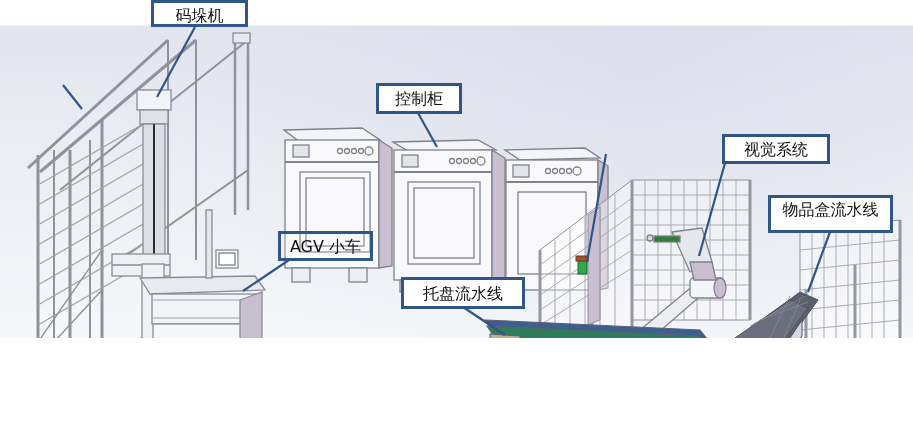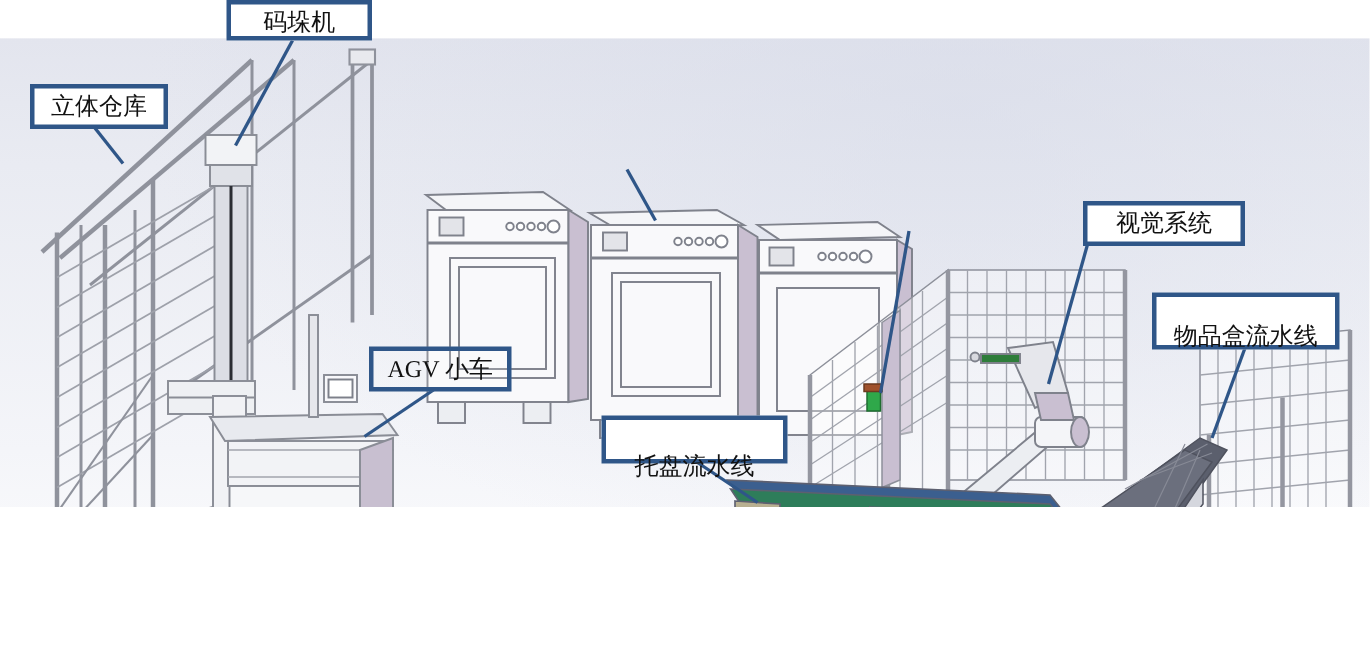--- a/index.html
+++ b/index.html
@@ -1,24 +1,24 @@
 <!DOCTYPE html>
 <html><head>
 <meta charset="utf-8">
 <style>
   html, body { margin:0; padding:0; }
   body { width:913px; height:447px; overflow:hidden; background:#ffffff; font-family:"DejaVu Sans","Liberation Sans",sans-serif; }
   .canvas { position:relative; width:913px; height:338px; overflow:hidden;
-    background: linear-gradient(180deg,#ffffff 0px,#ffffff 25px,#e3e5ee 26px,#e9ebf2 110px,#f4f5f9 300px,#ffffff 447px); font-family: Liberation Serif, serif; }
+    background: linear-gradient(180deg,#ffffff 0px,#ffffff 25px,#e3e5ee 26px,#e9ebf2 110px,#f4f5f9 300px,#ffffff 447px); }
   .canvas::before { content:""; position:absolute; left:0; top:26px; width:913px; height:421px;
     background: radial-gradient(ellipse at 70% 10%, rgba(214,218,232,0.55), rgba(255,255,255,0) 60%); }
   svg.scene { position:absolute; left:0; top:0; }
   .callout { position:absolute; border:3px solid #2f5688; background:#ffffff; color:#111;
     font-size:16px; line-height:20px; text-align:center; box-sizing:border-box; padding-top:3px; white-space:nowrap; }
-  .callout.transparent { background:rgba(255,255,255,0.15); }
+  .callout.transparent { background:rgba(255,255,255,0.15);margin-left:32px; }
 </style>
 </head>
 <body>
 
 <div class="canvas">
 
   <svg class="scene" width="913" height="447" viewBox="0 0 913 447">
 
     <g stroke="#8f929c" stroke-width="1.4" fill="none">
 
@@ -272,19 +272,19 @@
       <line x1="418" y1="113" x2="437" y2="147"></line>
       <line x1="606" y1="154" x2="587" y2="262"></line>
       <line x1="725" y1="163" x2="699" y2="256"></line>
       <line x1="289" y1="260" x2="243" y2="291"></line>
       <line x1="830" y1="232" x2="808" y2="292"></line>
       <line x1="460" y1="305" x2="505" y2="335"></line>
     </g>
   </svg>
 
   <div class="callout" style="left:151px;top:0px;width:97px;height:27px;">码垛机</div>
-  <div class="callout" style="left:20px;top:56px;width:92px;height:30px;">立体仓库</div>
+  <div class="callout" style="left:376px;top:83px;width:86px;height:31px;">控制柜</div>
   <div class="callout" style="left:722px;top:134px;width:108px;height:30px;">视觉系统</div>
   <div class="callout transparent" style="left:246px;top:231px;width:95px;height:30px;">AGV 小车</div>
-  <div class="callout" style="left:768px;top:195px;width:125px;height:38px;padding-top:17px;">物品盒流水线</div>
-  <div class="callout" style="left:401px;top:277px;width:124px;height:32px;padding-top:22px;">托盘流水线</div>
+  <div class="callout" style="left:768px;top:195px;width:125px;height:38px;padding-top:2px;">物品盒流水线</div>
+  <div class="callout" style="left:401px;top:277px;width:124px;height:32px;padding-top:4px;">托盘流水线</div>
 
 </div>
 
 </body></html>

